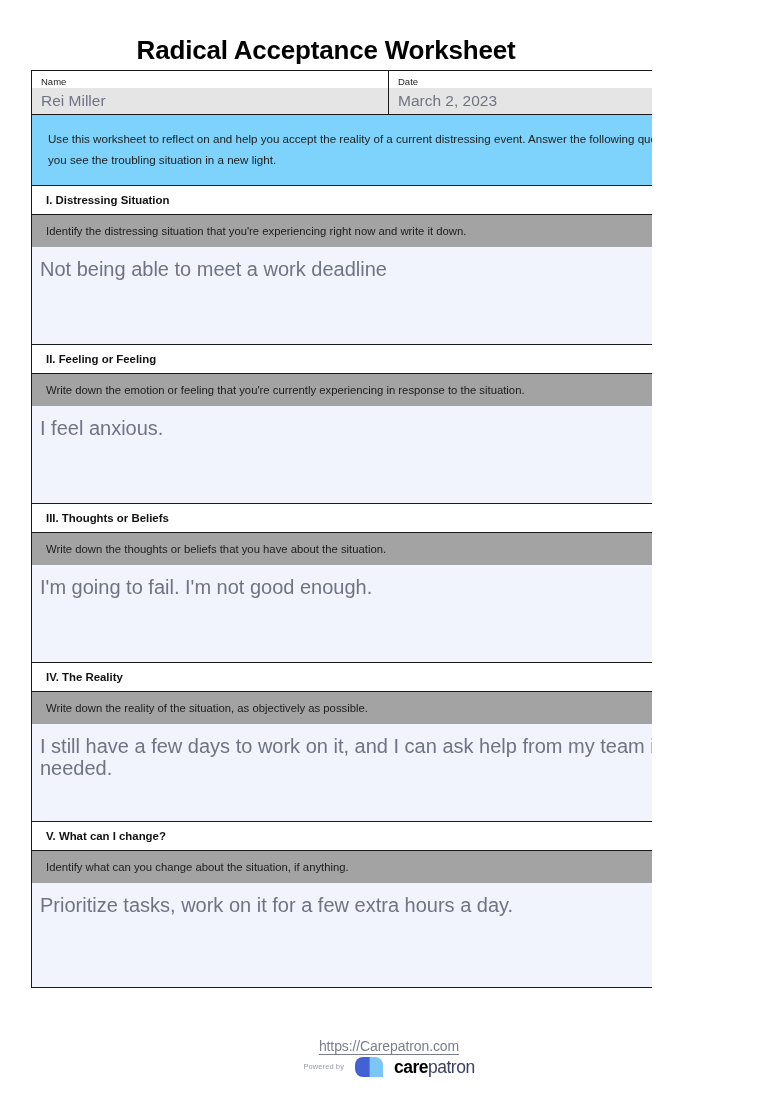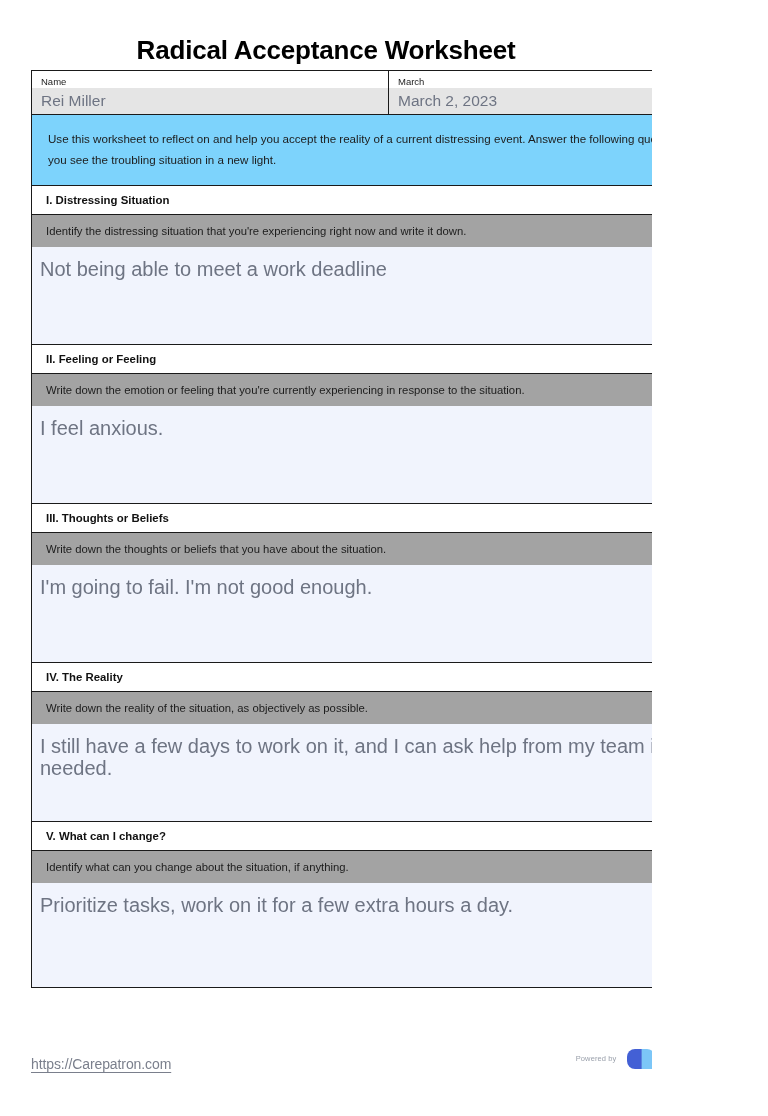--- a/index.html
+++ b/index.html
@@ -144,22 +144,23 @@
   .sec-answer.tall { height: 98px; }
 
   
   .footer {
     position: absolute;
     left: 31px;
     top: 1038px;
     width: 716px;
     height: 34px;
     display: flex;
-    align-items: flex-end;
+    align-items: center;
     justify-content: space-between;
+    flex-direction: column;
   }
   .site-url {
     font-size: 14px;
     color: #7a7f8c;
     text-decoration: underline;
     text-underline-offset: 3px;
     letter-spacing: -0.1px;
   }
   .brand {
     display: flex;
@@ -179,21 +180,21 @@
     display: block;
   }
   .wordmark {
     font-size: 17.5px;
     line-height: 20px;
     letter-spacing: -0.5px;
     white-space: nowrap;
   }
   .wordmark .care {
     font-weight: bold;
-    color: #0369a1;
+    color: #000000;
   }
   .wordmark .patron {
     font-weight: normal;
     color: #3a4261;
   }
 </style>
 </head>
 <body>
 
 <div class="page">
@@ -201,21 +202,21 @@
   <h1 class="title">Radical Acceptance Worksheet</h1>
 
   <div class="sheet">
 
     <div class="id-row">
       <div class="id-cell left">
         <div class="id-label">Name</div>
         <div class="id-value">Rei Miller</div>
       </div>
       <div class="id-cell">
-        <div class="id-label">March</div>
+        <div class="id-label">Date</div>
         <div class="id-value">March 2, 2023</div>
       </div>
     </div>
 
     <div class="intro">
       <p>Use this worksheet to reflect on and help you accept the reality of a current distressing event. Answer the following questions to help you see the troubling situation in a new light.</p>
     </div>
 
     <div class="sec-head">I. Distressing Situation</div>
     <div class="sec-prompt">Identify the distressing situation that you're experiencing right now and write it down.</div>

